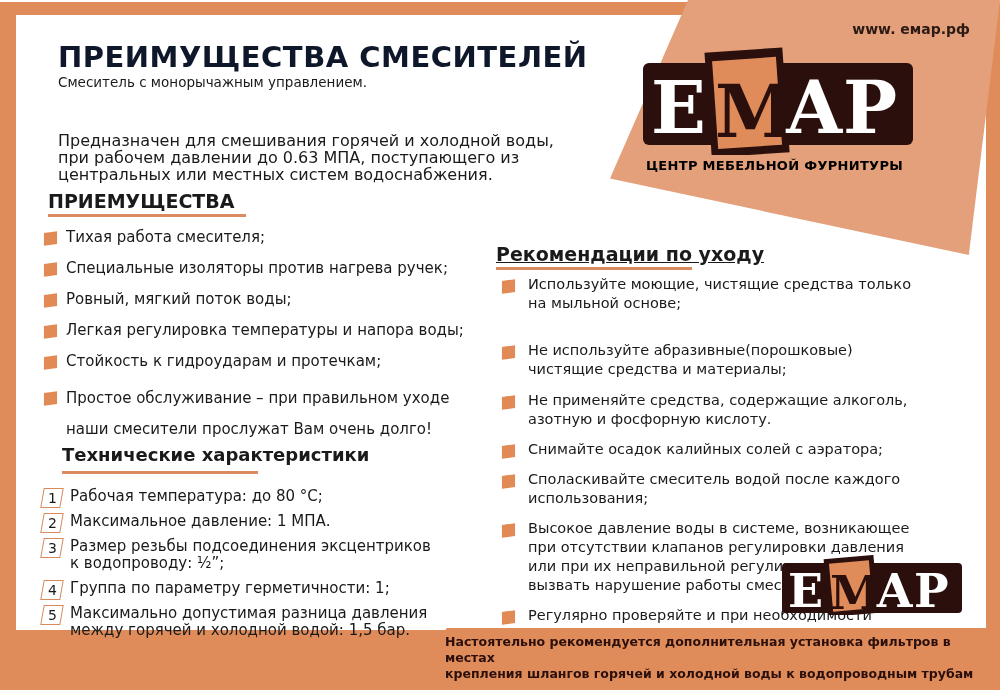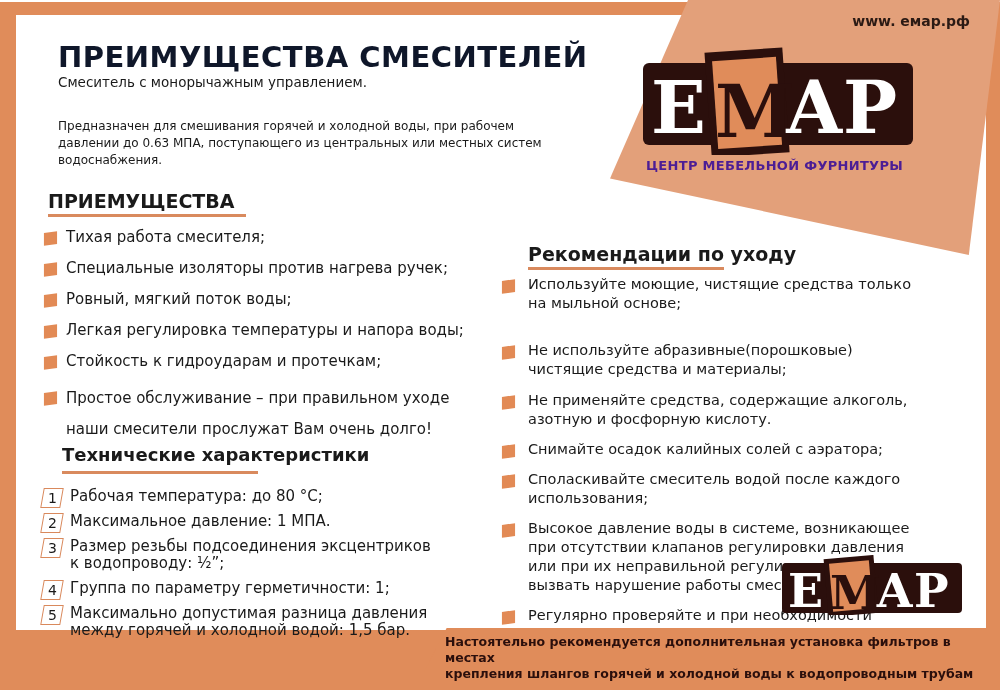--- a/index.html
+++ b/index.html
@@ -2,26 +2,26 @@
 <html><head>
 <meta charset="utf-8">
 <style>
   * { box-sizing: border-box; margin: 0; padding: 0; }
   html, body { width: 1000px; height: 690px; overflow: hidden; }
   body { background: #e08c5a; font-family: "DejaVu Sans", sans-serif; color: #1a1a1a; position: relative; }
   .frame-line { position: absolute; background: #ffffff; }
   .sheet { position: absolute; left: 16px; top: 15px; width: 970px; height: 615px; background: #ffffff; }
   .logo-panel { position: absolute; left: 610px; top: 0px; width: 390px; height: 255px; background: #e3a07a;
     clip-path: polygon(20% 0, 100% 0, 92% 100%, 0 70%); }
-  .website { position: absolute; right: 30px; top: 13px; font-weight: bold; font-size: 14px; color: #2b1a14; }
+  .website { position: absolute; right: 30px; top: 21px; font-weight: bold; font-size: 14px; color: #2b1a14; }
   .logo { position: absolute; left: 643px; top: 45px; width: 270px; height: 110px; }
-  .logo-tag { position: absolute; left: 646px; top: 158px; font-size: 13px; font-weight: bold; color: #4c1d95; letter-spacing: 0.3px; }
+  .logo-tag { position: absolute; left: 646px; top: 158px; font-size: 13px; font-weight: bold; color: #000000; letter-spacing: 0.3px; }
   .title { position: absolute; left: 58px; top: 40px; font-size: 29px; font-weight: bold; color: #0f172a; letter-spacing: 0.5px; }
   .intro1 { position: absolute; left: 58px; top: 74px; font-size: 13.5px; }
-  .intro2 { position: absolute; left: 58px; top: 118px; width: 520px; font-size: 12px; line-height: 17px; }
+  .intro2 { position: absolute; left: 58px; top: 132px; width: 520px; font-size: 16px; line-height: 17px; }
   .h2 { position: absolute; font-size: 19px; font-weight: bold; color: #1a1a1a; }
   .h2 .ul { position: absolute; left: 0; bottom: -5px; height: 3px; background: #d98a5e; }
   .list { position: absolute; list-style: none; }
   .list li { position: relative; padding-left: 22px; font-size: 15px; }
   .bullet { position: absolute; left: 0; top: 4px; width: 13px; height: 13px; background: #e28a55; transform: skewX(-8deg) rotate(-8deg); }
   .num { position: absolute; left: 0; top: 0; width: 20px; height: 20px; border: 1.5px solid #d9895c; transform: skewX(-10deg);
     font-size: 14px; text-align: center; line-height: 18px; color: #1a1a1a; }
   .num span { display: inline-block; transform: skewX(10deg); }
   .spec li { padding-left: 28px; line-height: 17px; }
   .care li { line-height: 19px; padding-left: 26px; font-size: 14.5px; }
@@ -71,21 +71,21 @@
   <span>Технические характеристики</span><span class="ul" style="width:196px;bottom:-9px;"></span>
 </div>
 <ul class="list spec" style="left:42px;top:488px;width:400px;">
   <li style="margin-bottom:8px;"><span class="num"><span>1</span></span><span>Рабочая температура: до 80 °С;</span></li>
   <li style="margin-bottom:8px;"><span class="num"><span>2</span></span><span>Максимальное давление: 1 МПА.</span></li>
   <li style="margin-bottom:8px;"><span class="num"><span>3</span></span><span>Размер резьбы подсоединения эксцентриков к водопроводу: ½”;</span></li>
   <li style="margin-bottom:8px;"><span class="num"><span>4</span></span><span>Группа по параметру герметичности: 1;</span></li>
   <li><span class="num"><span>5</span></span><span>Максимально допустимая разница давления между горячей и холодной водой: 1,5 бар.</span></li>
 </ul>
 
-<div class="h2" style="left:528px;top:243px;">
+<div class="h2" style="left:496px;top:243px;text-decoration:underline;">
   <span>Рекомендации по уходу</span><span class="ul" style="width:196px;"></span>
 </div>
 <ul class="list care" style="left:502px;top:275px;width:430px;">
   <li style="margin-bottom:28px;"><span class="bullet"></span><span>Используйте моющие, чистящие средства только на мыльной основе;</span></li>
   <li style="margin-bottom:12px;"><span class="bullet"></span><span>Не используйте абразивные(порошковые) чистящие средства и материалы;</span></li>
   <li style="margin-bottom:11px;"><span class="bullet"></span><span>Не применяйте средства, содержащие алкоголь, азотную и фосфорную кислоту.</span></li>
   <li style="margin-bottom:11px;"><span class="bullet"></span><span>Снимайте осадок калийных солей с аэратора;</span></li>
   <li style="margin-bottom:11px;"><span class="bullet"></span><span>Споласкивайте смеситель водой после каждого использования;</span></li>
   <li style="margin-bottom:11px;"><span class="bullet"></span><span>Высокое давление воды в системе, возникающее при отсутствии клапанов регулировки давления или при их неправильной регулировке может вызвать нарушение работы смесителя;</span></li>
   <li><span class="bullet"></span><span>Регулярно проверяйте и при необходимости регулируйте клапан регулировки давления.</span></li>

